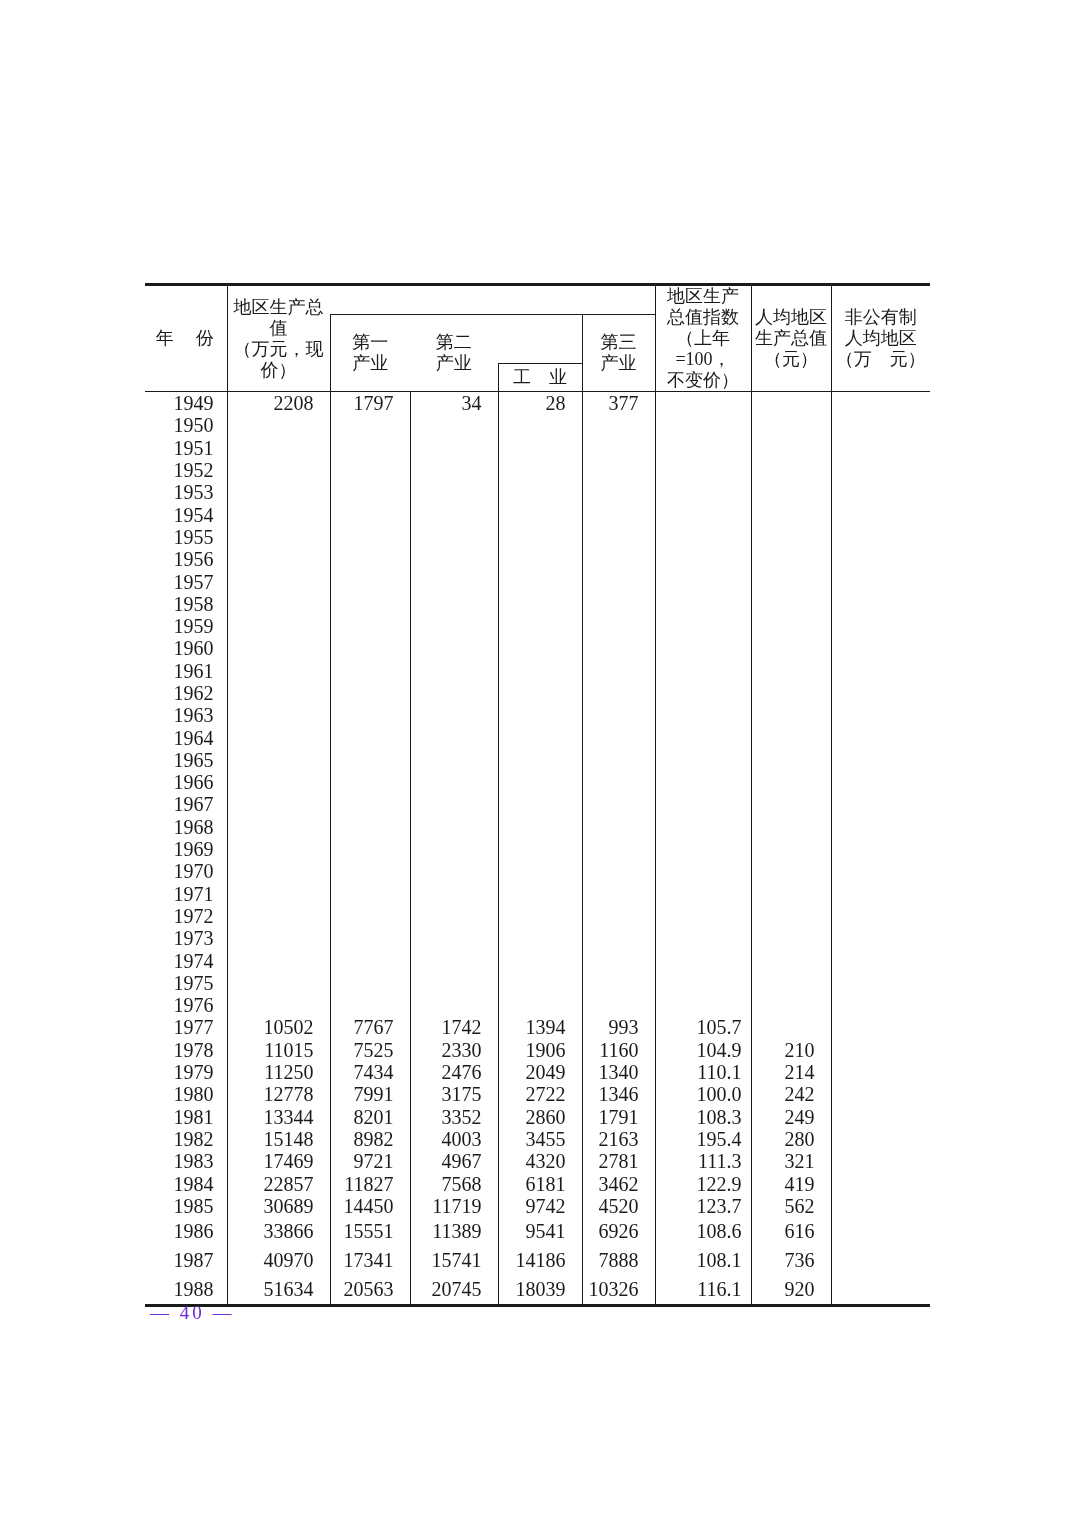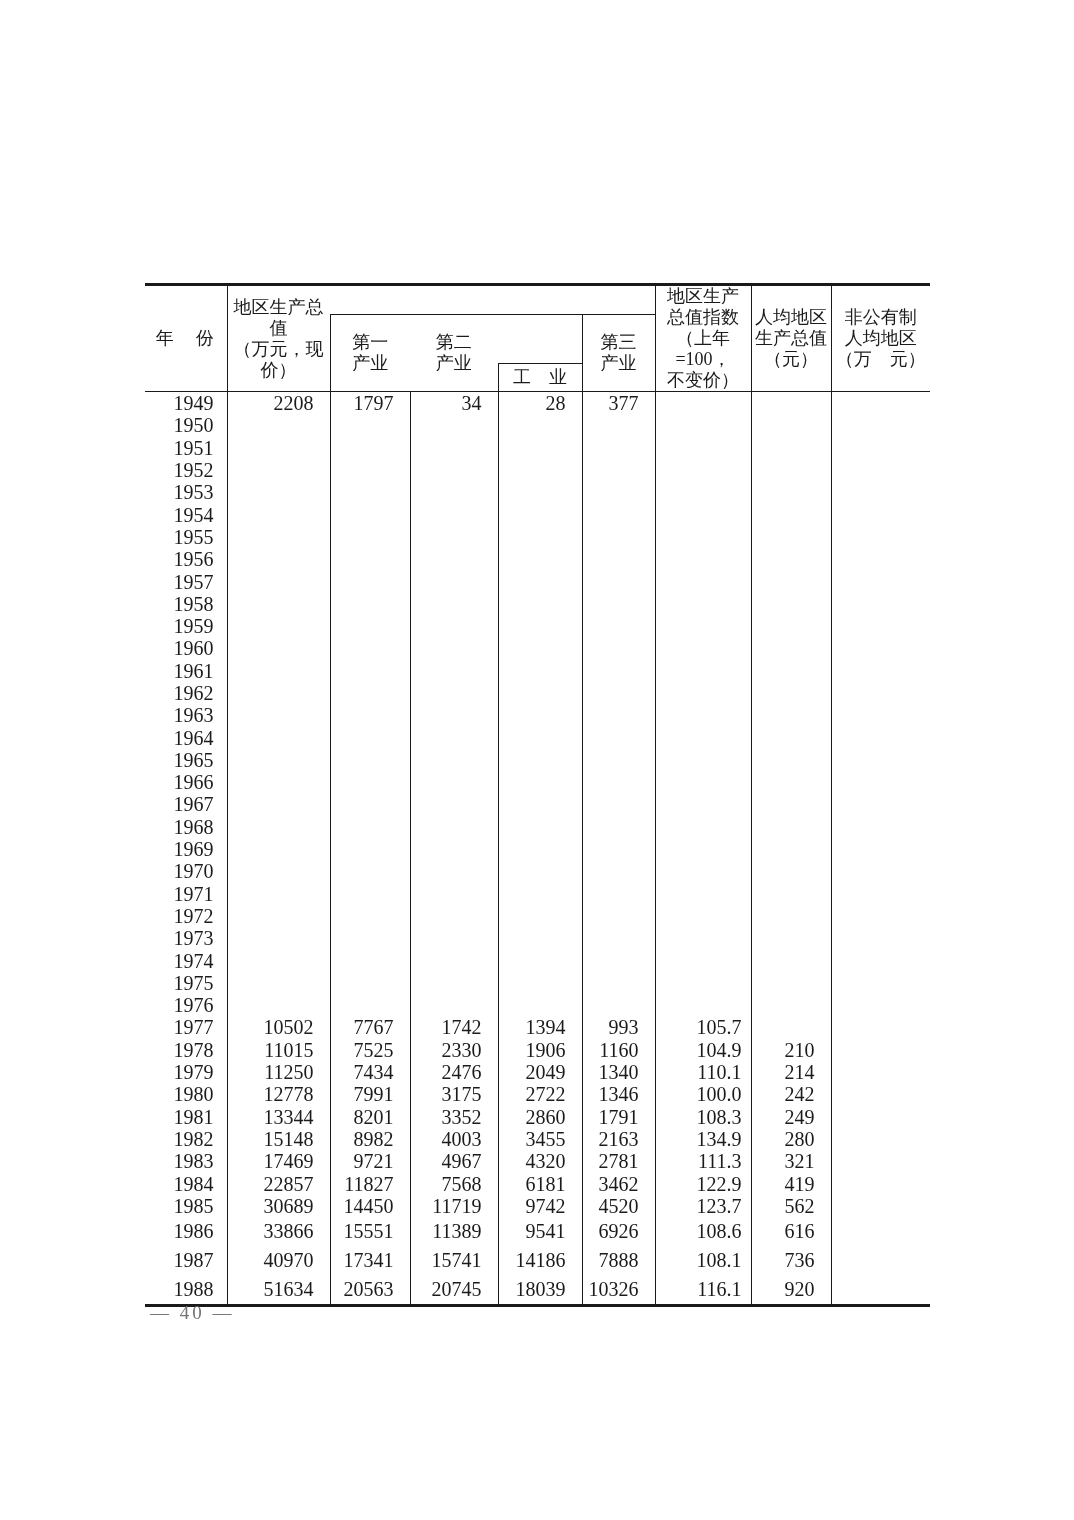--- a/index.html
+++ b/index.html
@@ -73,21 +73,21 @@
   .stat-table tbody tr:first-child td { border-top: 1px solid #1a1a1a; }
   .stat-table tbody td:nth-child(1) { padding-right: 13px; }
   .stat-table tbody td:nth-child(7) { padding-right: 9px; }
   .stat-table tbody tr.tall td { height: 29px; }
   .page-number {
     position: absolute;
     left: 150px;
     top: 1302px;
     font-size: 19px;
     letter-spacing: 3px;
-    color: #737373;
+    color: #6d28d9;
   }
 </style>
 </head>
 <body>
 
 <div class="page">
 
 
   <table class="stat-table">
     <colgroup>
@@ -509,21 +509,21 @@
           <td>249</td>
           <td></td>
         </tr>
         <tr>
           <td>1982</td>
           <td>15148</td>
           <td>8982</td>
           <td>4003</td>
           <td>3455</td>
           <td>2163</td>
-          <td>134.9</td>
+          <td>195.4</td>
           <td>280</td>
           <td></td>
         </tr>
         <tr>
           <td>1983</td>
           <td>17469</td>
           <td>9721</td>
           <td>4967</td>
           <td>4320</td>
           <td>2781</td>

